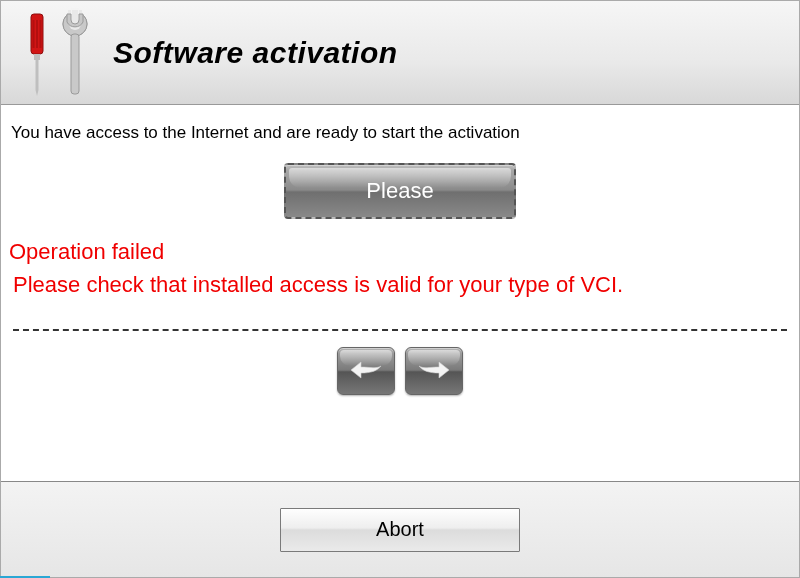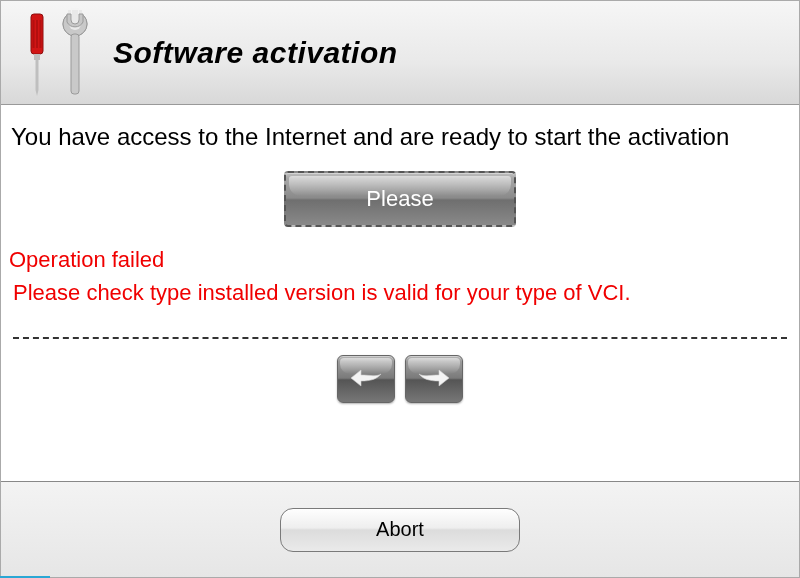--- a/index.html
+++ b/index.html
@@ -33,21 +33,21 @@
     margin-left: 16px;
     letter-spacing: 0.5px;
   }
   
   .main {
     flex: 1 1 auto;
     padding: 18px 8px 0 8px;
     position: relative;
   }
   .instruction {
-    font-size: 24px;
+    font-size: 17px;
     color: #000;
     padding: 0 2px 20px 2px;
   }
   .start-wrap { text-align: center; }
   .start-btn {
     display: inline-block;
     width: 232px; height: 56px;
     border: 2px dashed #555;
     border-radius: 4px;
     background: linear-gradient(to bottom, #bfbfbf 0%, #a8a8a8 10%, #8a8a8a 48%, #6f6f6f 52%, #898989 100%);
@@ -100,21 +100,21 @@
   
   .footer {
     height: 96px;
     border-top: 1px solid #888;
     background: linear-gradient(to bottom, #f3f3f3 0%, #e6e6e6 100%);
     display: flex; align-items: center; justify-content: center;
   }
   .abort-btn {
     width: 240px; height: 44px;
     border: 1px solid #7a7a7a;
-    border-radius: 13px;
+    border-radius: 1px;
     background: linear-gradient(to bottom, #fefefe 0%, #eeeeee 45%, #dcdcdc 50%, #eaeaea 100%);
     font-size: 20px;
     color: #000;
     cursor: pointer;
     box-shadow: inset 0 1px 0 rgba(255,255,255,0.8);
   }
   .bottom-accent {
     height: 2px;
     background: #2aa7d4;
     width: 50px;
@@ -157,21 +157,21 @@
 
   <div class="main">
     <div class="instruction">You have access to the Internet and are ready to start the activation</div>
 
     <div class="start-wrap">
       <button class="start-btn">Please</button>
     </div>
 
     <div class="error-block">
       <div>Operation failed</div>
-      <div class="error-line2">Please check type installed version is valid for your type of VCI.</div>
+      <div class="error-line2">Please check that installed access is valid for your type of VCI.</div>
     </div>
 
     <hr class="dashed-sep">
 
     <div class="nav-wrap">
       <button class="nav-btn">
         <span>
           <svg viewBox="0 0 34 22">
             <path d="M12 3 L2 11 L12 19 L12 14 C22 14 28 12 32 7 C28 10 20 8 12 8 Z" fill="#f4f4f4" stroke="#cfcfcf" stroke-width="0.6"></path>
           </svg>

